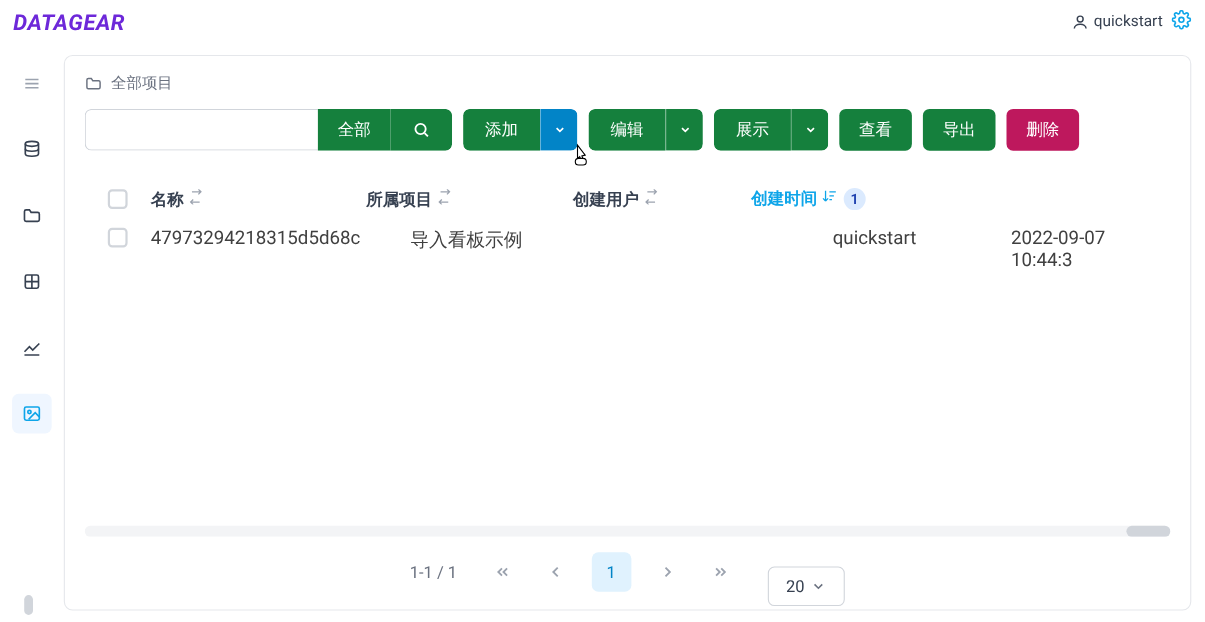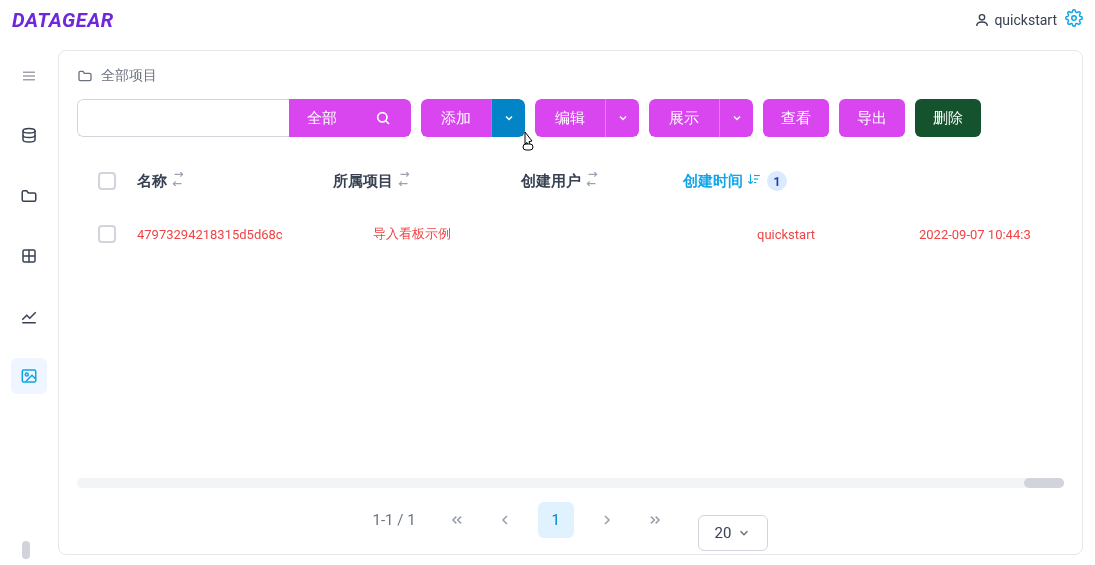--- a/index.html
+++ b/index.html
@@ -17,33 +17,33 @@
 .sidebar-item.active { background: #eff6ff; color: #0ea5e9; }
 
 .main { flex: 1; padding: 10px 12px 10px 0; }
 .panel { border: 1px solid #e5e7eb; border-radius: 8px; height: 100%; padding: 16px 18px 10px 18px; display: flex; flex-direction: column; }
 
 .breadcrumb { display: flex; align-items: center; gap: 8px; color: #6b7280; font-size: 14px; margin-bottom: 14px; }
 
 .toolbar { display: flex; gap: 10px; margin-bottom: 18px; align-items: stretch; }
 .search-group { display: flex; border-radius: 6px; overflow: hidden; }
 .search-input { width: 212px; border: 1px solid #d1d5db; border-right: none; border-radius: 6px 0 0 6px; padding: 0 10px; font-size: 14px; outline: none; }
-.btn { background: #d946ef; color: #fff; border: none; height: 38px; padding: 0 18px; font-size: 15px; cursor: pointer; display: flex; align-items: center; justify-content: center; gap: 4px; border-radius: 6px; }
+.btn { background: #15803d; color: #fff; border: none; height: 38px; padding: 0 18px; font-size: 15px; cursor: pointer; display: flex; align-items: center; justify-content: center; gap: 4px; border-radius: 6px; }
 .btn-group { display: flex; border-radius: 6px; overflow: hidden; }
 .btn-group .btn { border-radius: 0; }
 .btn-group .btn:first-child { border-radius: 6px 0 0 6px; padding: 12px 20px; }
 .btn-group .btn-caret { width: 34px; padding: 0; border-radius: 0 6px 6px 0; border-left: 1px solid rgba(255,255,255,0.3); }
 .btn-group .btn-caret.highlight { background: #0284c7; }
 .btn-all { border-radius: 0; }
 .btn-search-icon { border-radius: 0 6px 6px 0; width: 56px; padding: 0; }
-.btn-danger { background: #14532d; }
+.btn-danger { background: #be185d; }
 
 .table { flex: 1; overflow: hidden; display: flex; flex-direction: column; }
 .table-head { display: flex; align-items: center; height: 52px; font-size: 15px; color: #374151; font-weight: 600; }
-.table-row { display: flex; align-items: center; height: 54px; font-size: 13px; color: #ef4444; }
+.table-row { display: flex; align-items: flex-start; height: 54px; font-size: 17px; color: #404040; }
 .col-check { width: 60px; display: flex; justify-content: center; }
 .col-id { width: 236px; }
 .col-name { width: 196px; }
 .col-project { width: 188px; }
 .col-user { width: 162px; }
 .col-time { flex: 1; }
 .checkbox { width: 18px; height: 18px; border: 2px solid #d1d5db; border-radius: 4px; cursor: pointer; }
 .sort-icon { color: #9ca3af; margin-left: 4px; display: inline-flex; align-items: center; }
 .table-head .sorted { color: #0ea5e9; }
 .badge { background: #dbeafe; color: #1e40af; border-radius: 50%; width: 20px; height: 20px; display: inline-flex; align-items: center; justify-content: center; font-size: 13px; margin-left: 6px; }

